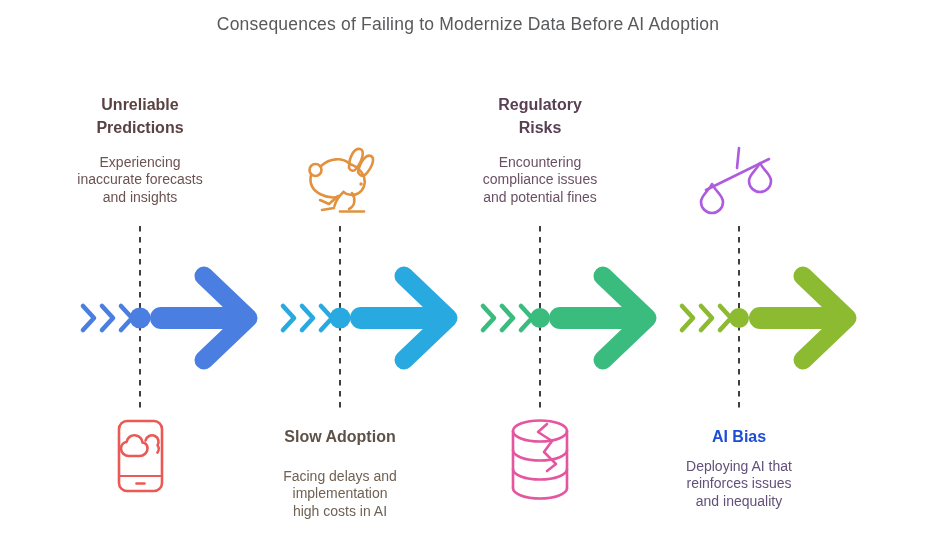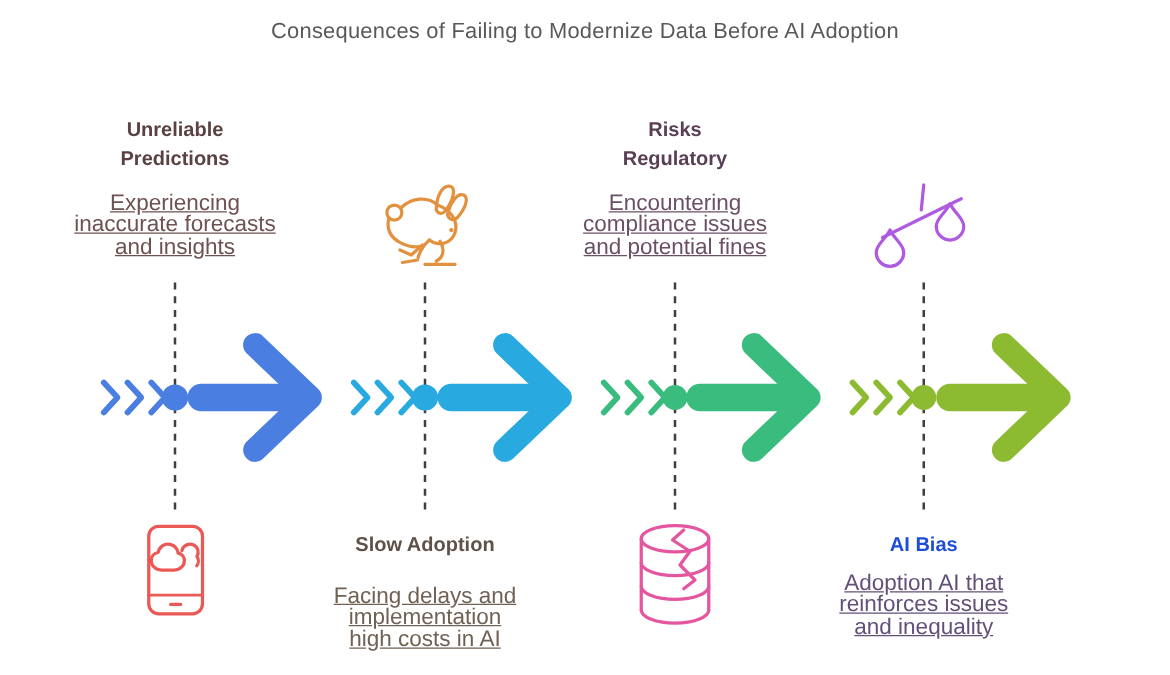--- a/index.html
+++ b/index.html
@@ -8,21 +8,21 @@
     font-family:"Liberation Sans", sans-serif;
   }
   .page-title{
     position:absolute;top:14px;left:0;width:936px;text-align:center;
     font-size:17.5px;font-weight:400;letter-spacing:.2px;
   }
   .svg-layer{position:absolute;left:0;top:0;width:936px;height:540px;}
   .step-text{position:absolute;width:220px;text-align:center;}
   .step-title{font-size:16px;font-weight:bold;line-height:23px;}
   .step-title div{white-space:nowrap;}
-  .step-desc{position:absolute;width:220px;text-align:center;font-size:18px;line-height:17.4px;text-decoration:underline;}
+  .step-desc{position:absolute;width:220px;text-align:center;font-size:14px;line-height:17.4px;}
   .step-desc div{white-space:nowrap;}
 </style>
 </head>
 <body>
 
 <div id="canvas">
 
   <div class="page-title" style="color: rgb(88, 89, 91);">Consequences of Failing to Modernize Data Before AI Adoption</div>
 
   <svg class="svg-layer" viewBox="0 0 936 540">
@@ -124,31 +124,31 @@
   <div class="step-text step-title" style="left: 230px; top: 425px; color: rgb(94, 81, 71);">
     <div>Slow Adoption</div>
   </div>
   <div class="step-desc" style="left: 230px; top: 458px; color: rgb(111, 97, 84); margin-top: 10px;">
     <div>Facing delays and</div>
     <div>implementation</div>
     <div>high costs in AI</div>
   </div>
 
   <div class="step-text step-title" style="left: 430px; top: 93px; color: rgb(89, 63, 83);">
+    <div>Regulatory</div>
     <div>Risks</div>
-    <div>Regulatory</div>
   </div>
   <div class="step-desc" style="left: 430px; top: 154px; color: rgb(107, 80, 101);">
     <div>Encountering</div>
     <div>compliance issues</div>
     <div>and potential fines</div>
   </div>
 
   <div class="step-text step-title" style="left: 629px; top: 425px; color: #1d4ed8;">
     <div>AI Bias</div>
   </div>
   <div class="step-desc" style="left: 629px; top: 458px; color: rgb(98, 80, 121);">
-    <div>Adoption AI that</div>
+    <div>Deploying AI that</div>
     <div>reinforces issues</div>
     <div>and inequality</div>
   </div>
 
 </div>
 
 </body></html>

